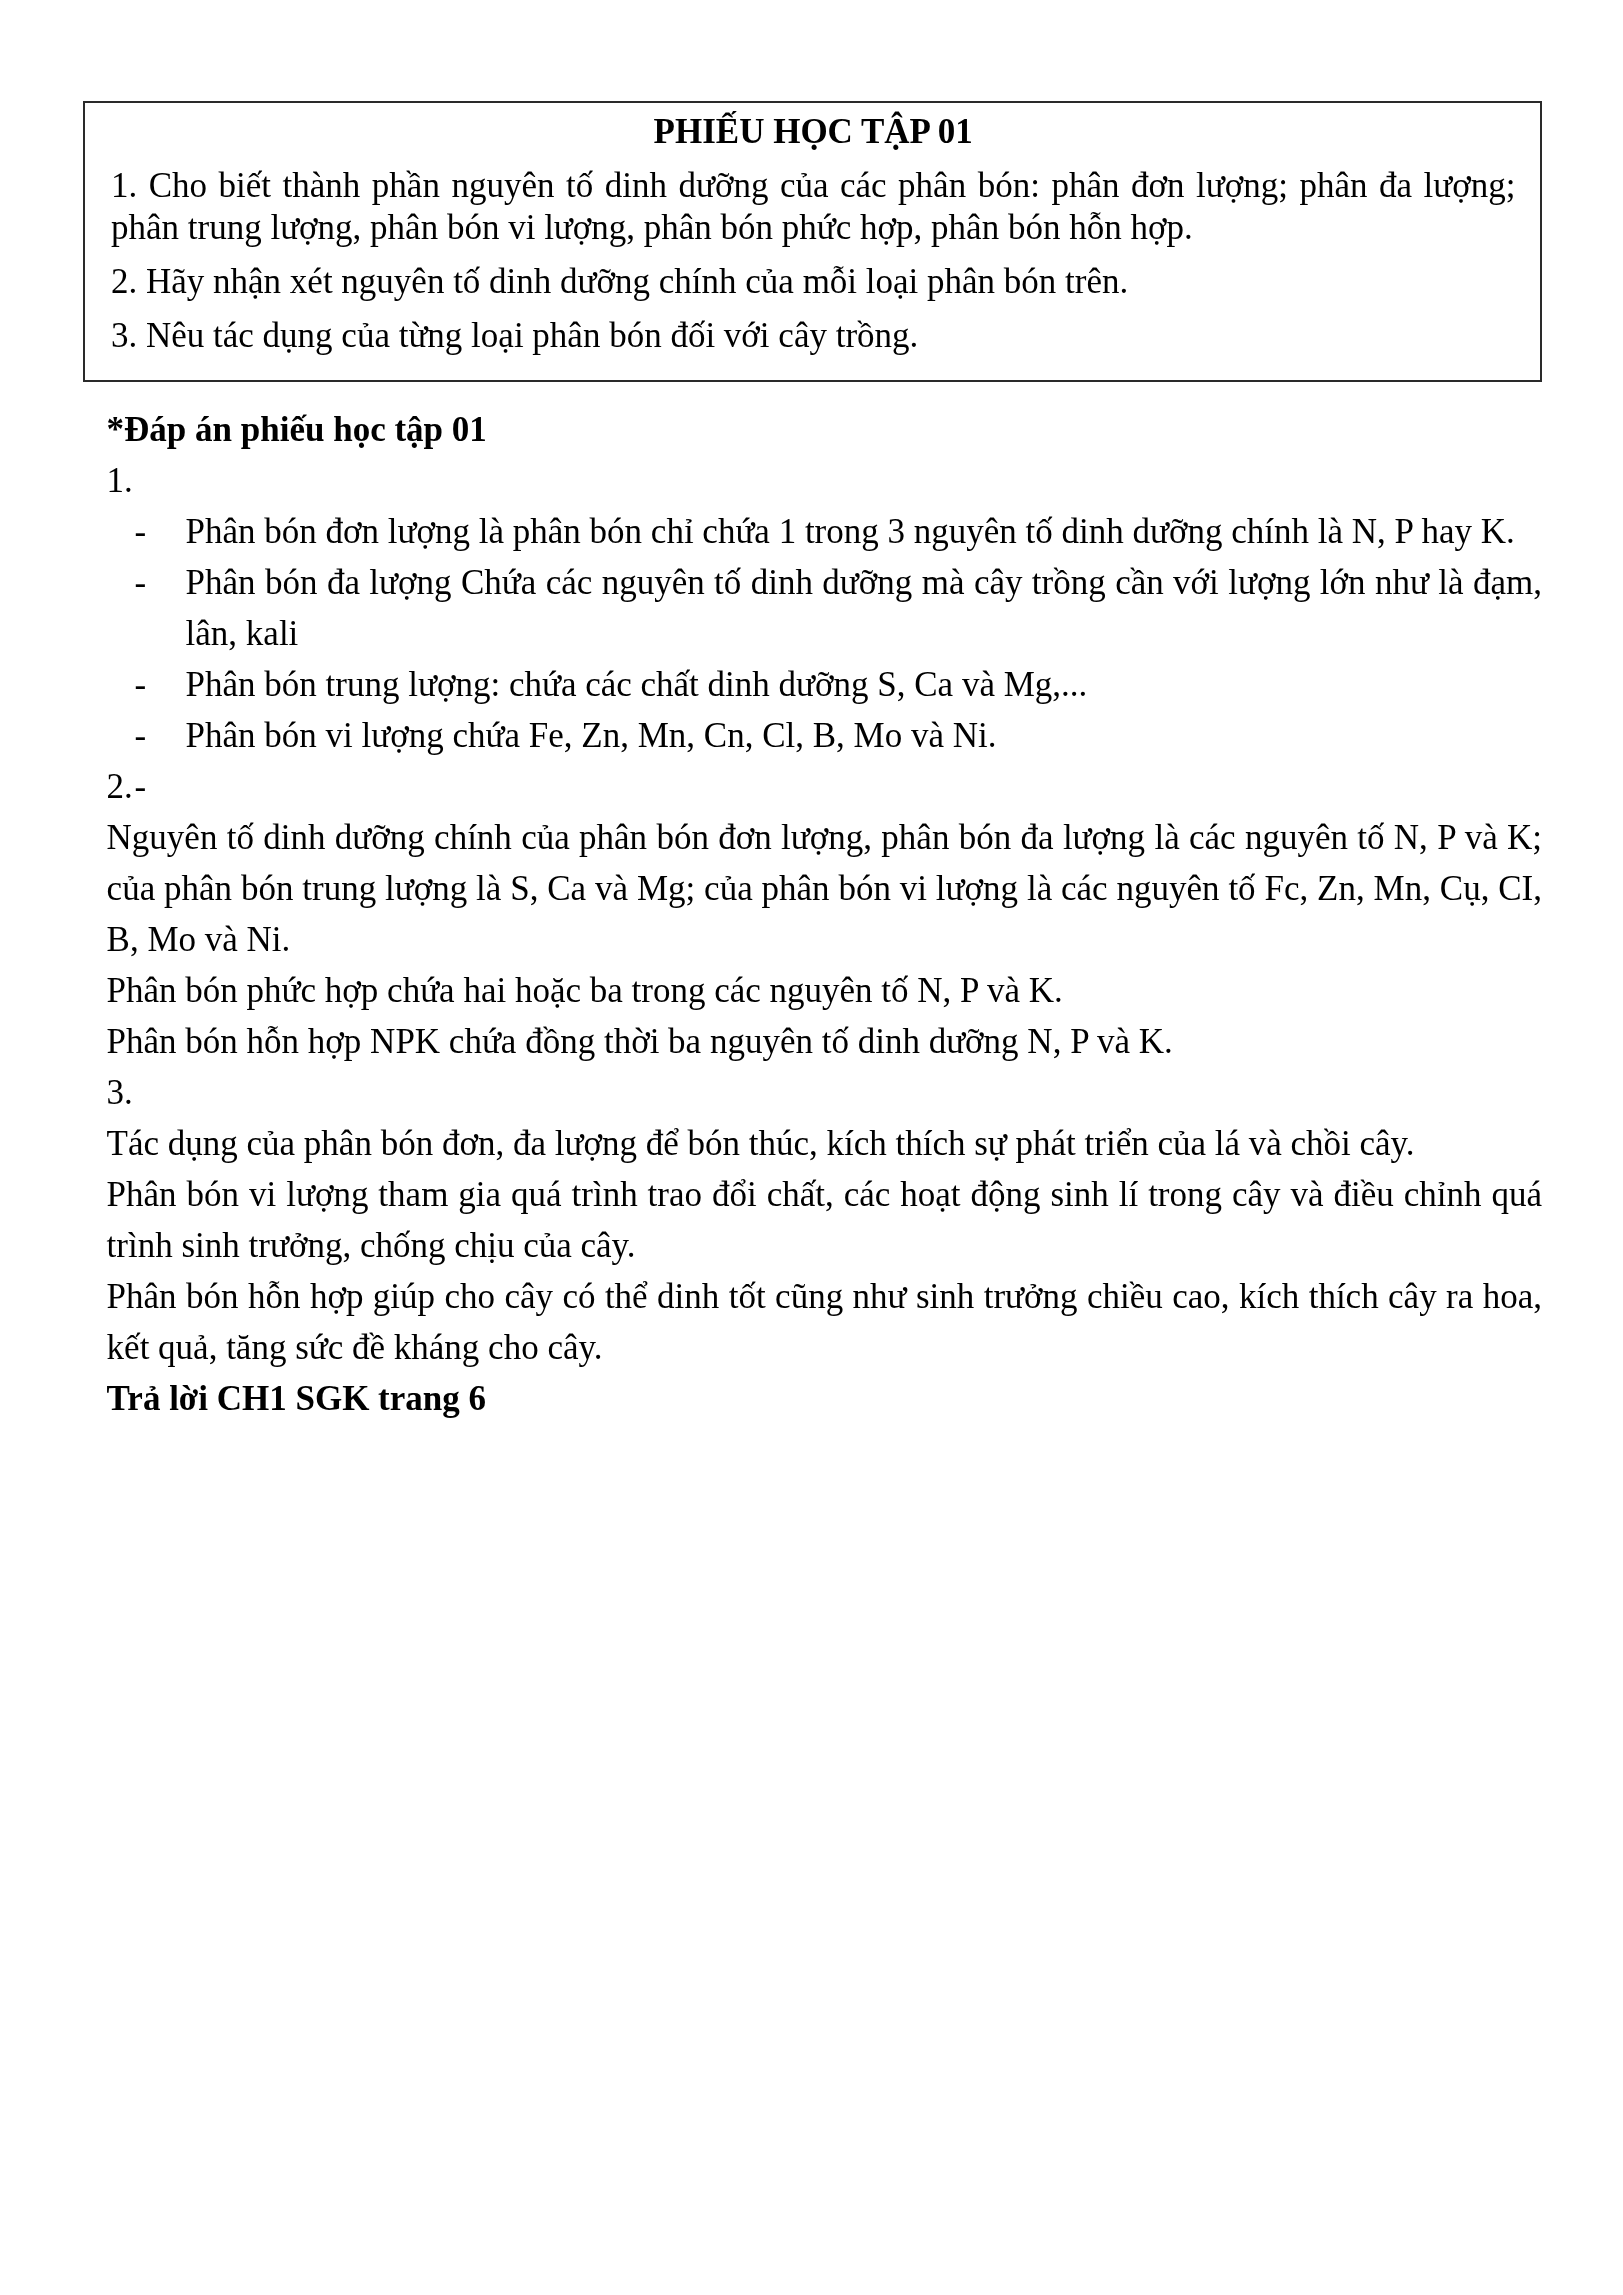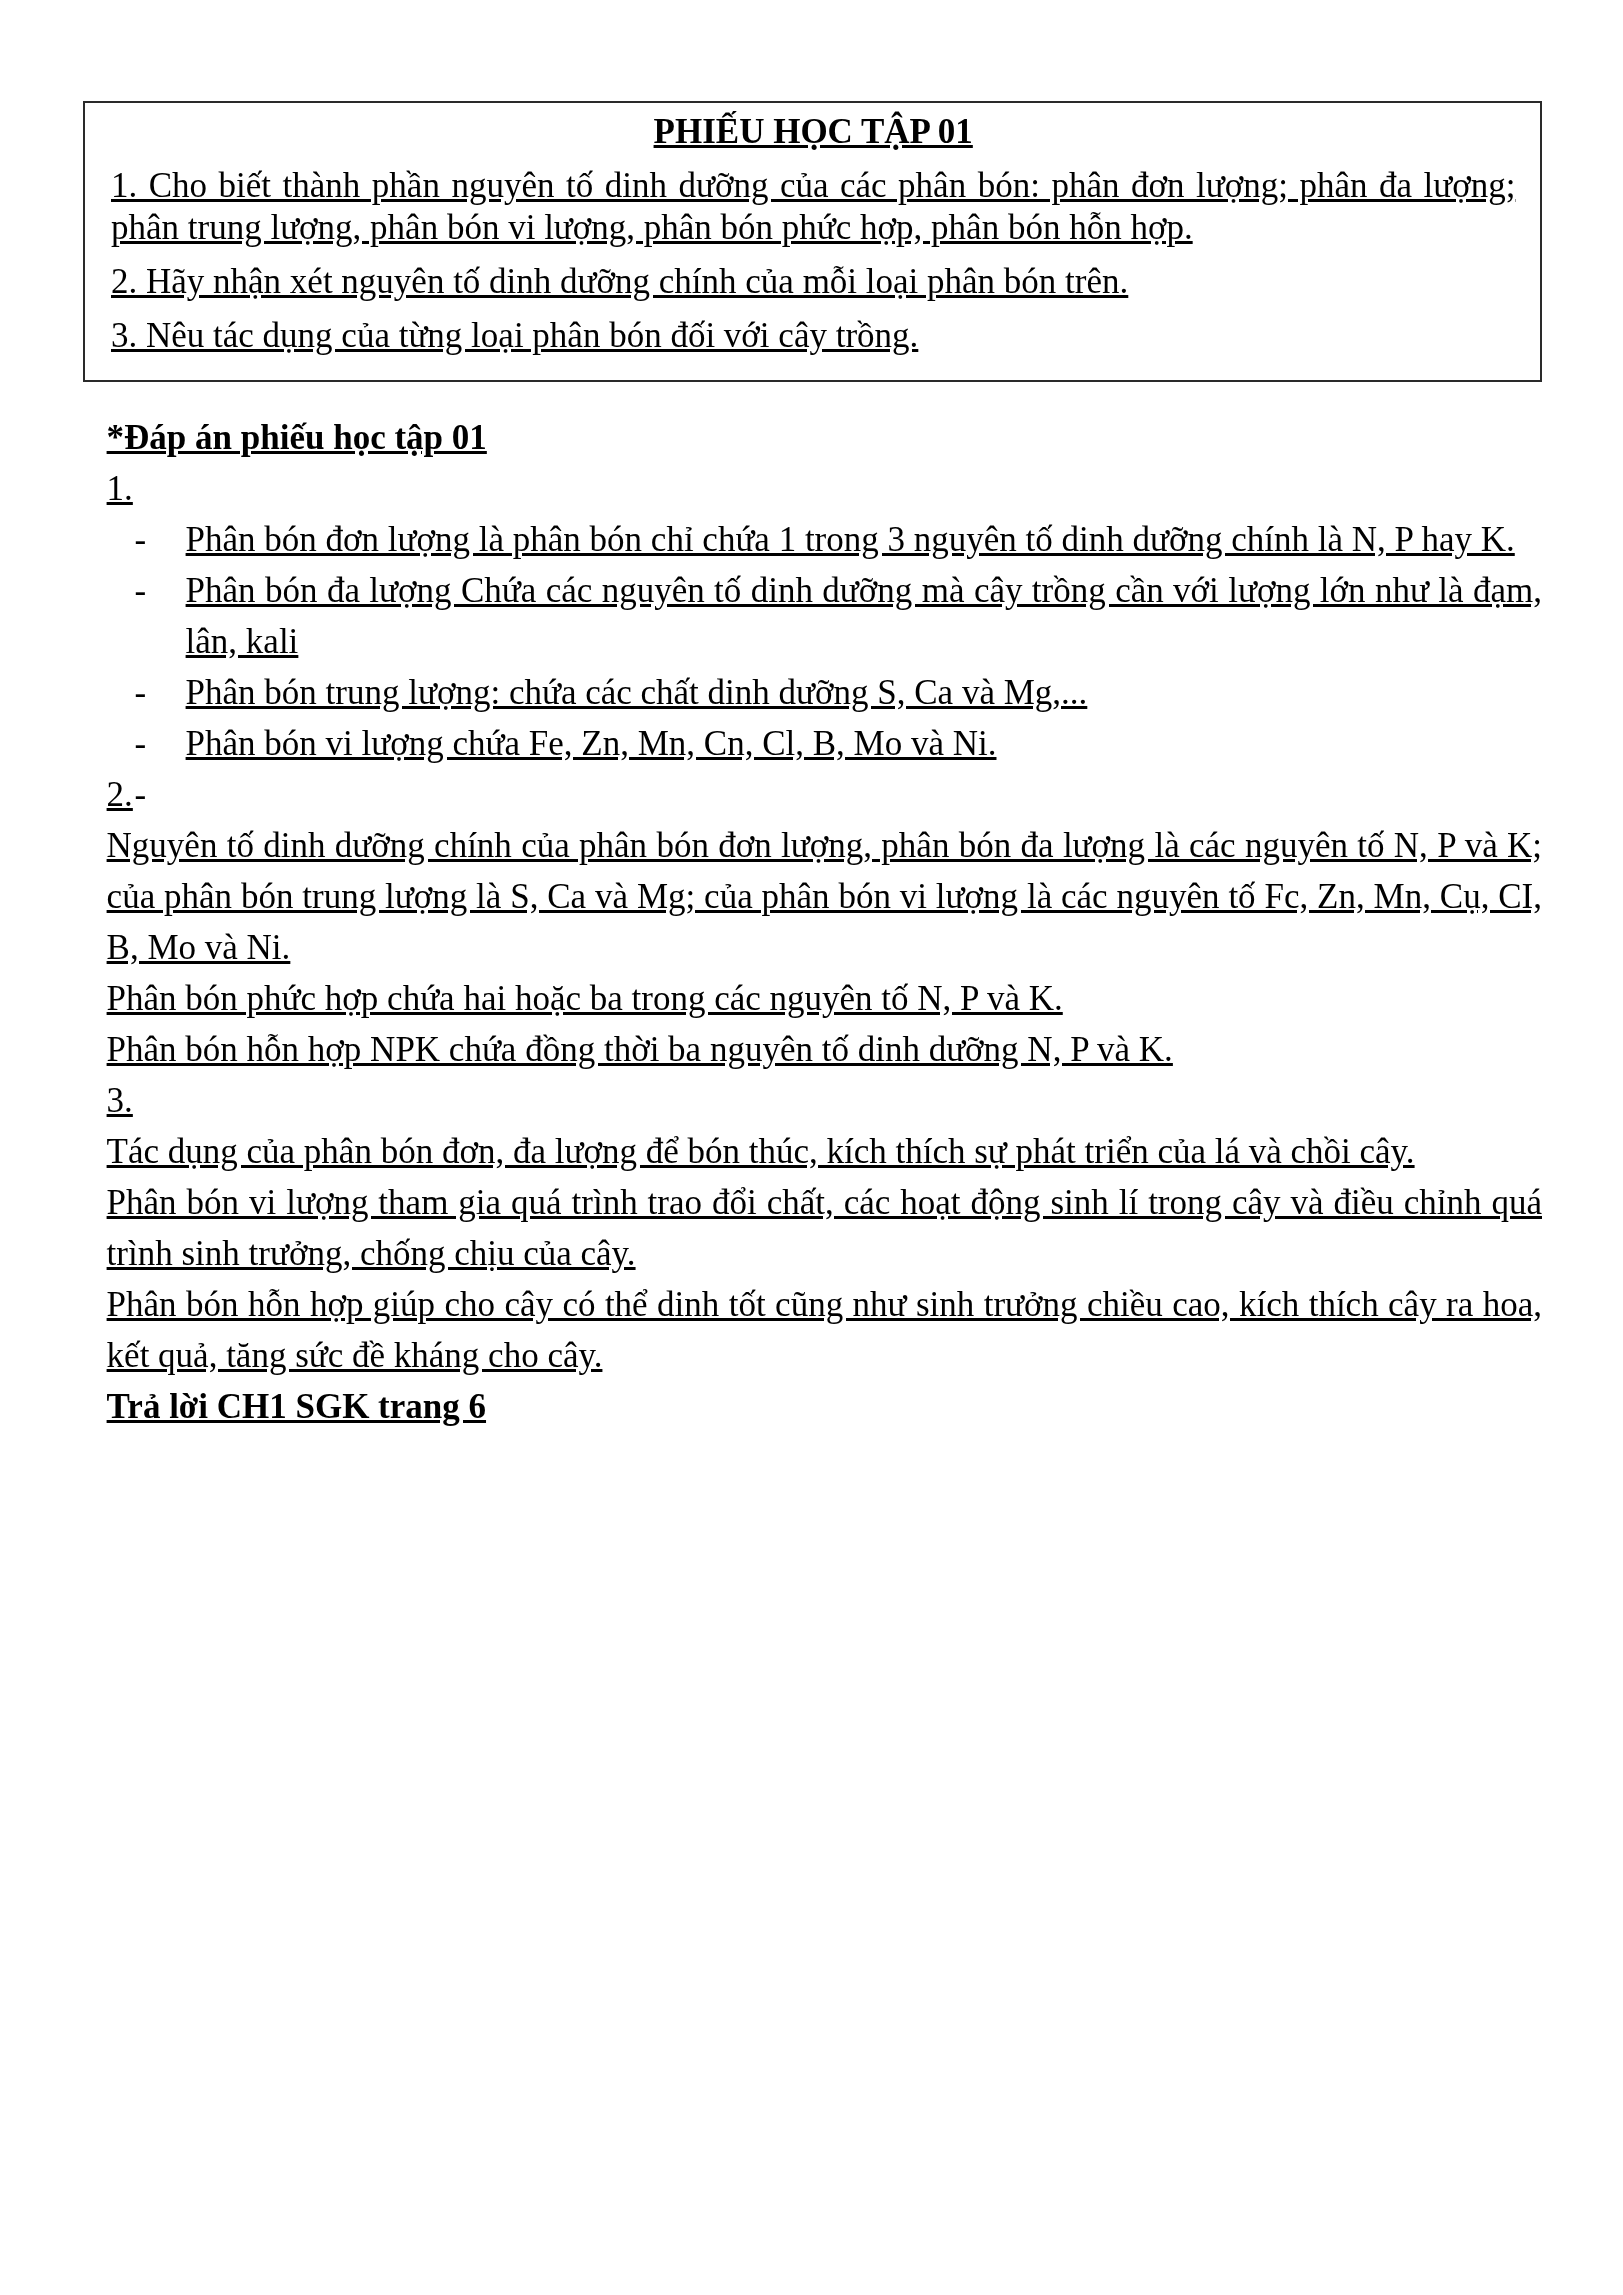--- a/index.html
+++ b/index.html
@@ -15,40 +15,39 @@
     height: 2295px;
     background: #ffffff;
     color: #000000;
     font-family: "Liberation Serif", "DejaVu Serif", serif;
   }
   .content {
     position: absolute;
     left: 83px;
     top: 101px;
     width: 1459px;
-    text-decoration: underline;
   }
   .worksheet-box {
     border: 2.4px solid #2a2a2a;
     padding: 7.9px 12.6px 11px 14px;
     font-size: 35px;
     line-height: 42px;
   }
   .box-title {
     font-weight: 700;
     text-align: center;
     margin: 0 0 3.1px 0;
   }
   .box-q {
     margin: 12px;
     text-align: justify;
   }
   .answers {
     margin-left: 23.6px;
-    padding-top: 30px;
+    padding-top: 22px;
     font-size: 35px;
     line-height: 51px;
   }
   .para {
     margin: 0;
     text-align: justify;
   }
   .bold {
     font-weight: 700;
     text-align: left;

